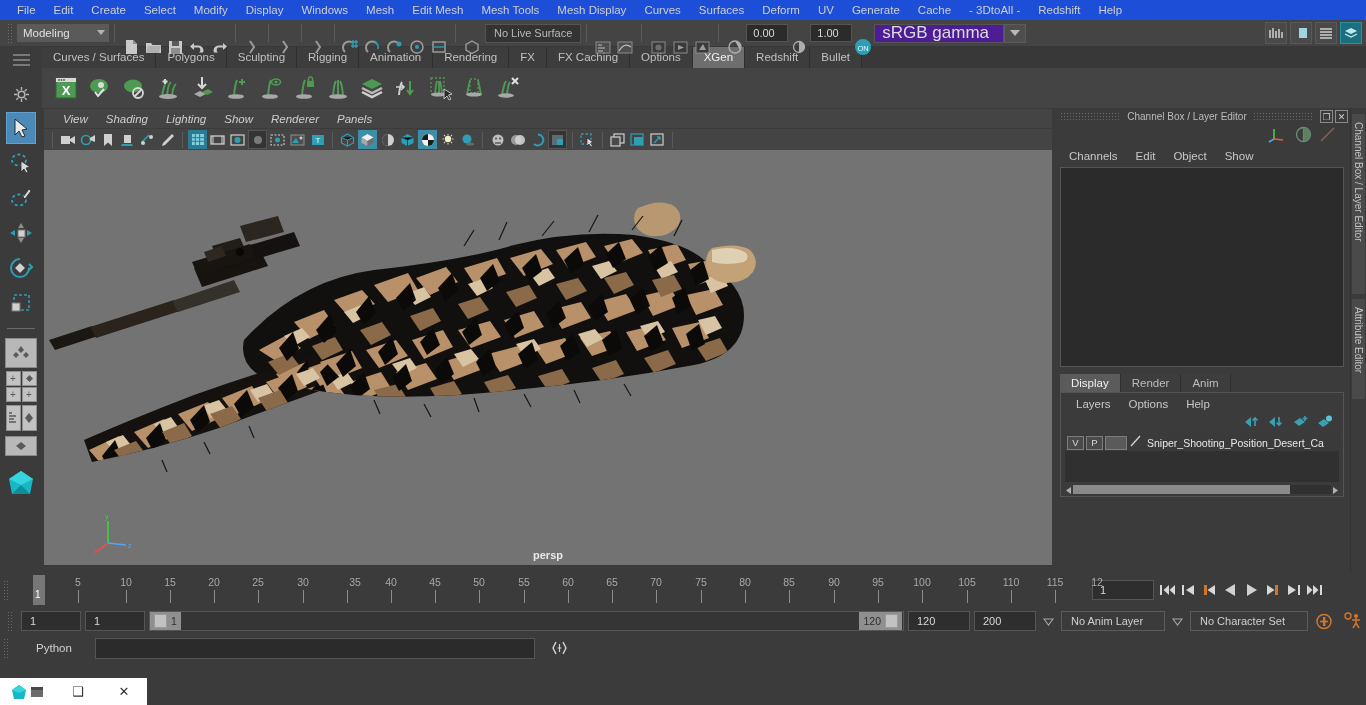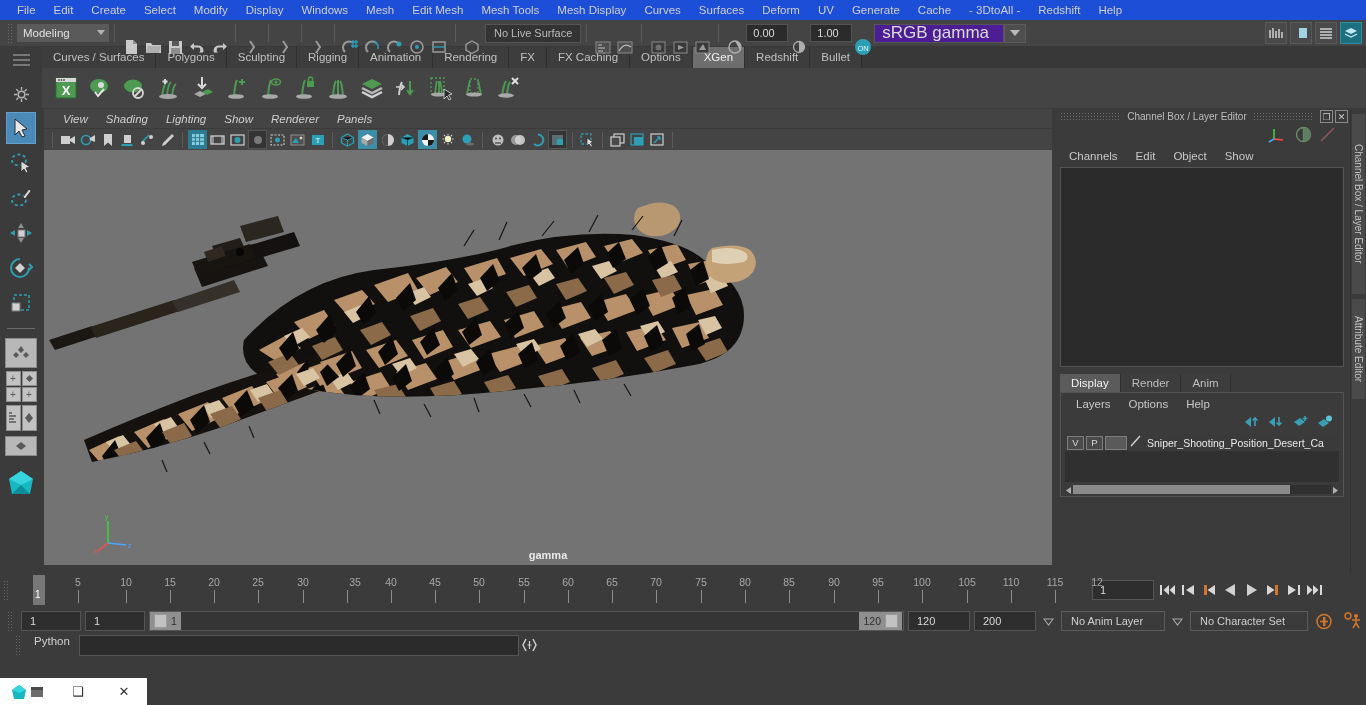--- a/index.html
+++ b/index.html
@@ -98,21 +98,21 @@
   .vico { width:19px; height:19px; display:flex; align-items:center; justify-content:center; }
   .vico.on { background:#2d7b93; }
   .vico.on2 { background:#3d8fa8; }
   .vico.dark { background:#343434; border:1px solid #555; }
   .vsep { width:1px; height:16px; background:#5a5a5a; margin:0 4px; }
   .canvas { position:relative; height:415px; background:#737373; overflow:hidden; }
   .persp-label { position:absolute; bottom:4px; left:0; right:0; text-align:center;
       font-size:11px; font-weight:bold; color:#e8e8e8; }
 
   
-  .dockcol { width:312px; background:#3b3b3b; display:flex;text-align:center; }
+  .dockcol { width:312px; background:#3b3b3b; display:flex; }
   .dockmain { flex:1; }
   .dockhdr { height:17px; background:#3b3b3b; display:flex; align-items:center;
       font-size:10px; color:#bcbcbc; position:relative; }
   .dots { flex:1; height:9px; background-image:radial-gradient(#6a6a6a 35%, transparent 36%);
       background-size:3px 3px; margin:0 6px; }
   .dhbtn { width:13px; height:13px; border:1px solid #8a8a8a; color:#d0d0d0; font-size:9px;
       display:flex; align-items:center; justify-content:center; margin-right:2px; }
   .dockmenu { height:22px; display:flex; align-items:center; font-size:11.5px; padding-left:6px; }
   .dockmenu .dmi { padding:0 9px; }
   .axis-row { height:20px; position:relative; }
@@ -161,21 +161,21 @@
   .rs-left { height:18px; background:#8f8f8f; display:flex; align-items:center;
       padding:0 4px; gap:4px; font-size:10.5px; color:#2e2e2e; }
   .rs-right { position:absolute; right:1px; height:18px; background:#8f8f8f; display:flex;
       align-items:center; padding:0 4px; gap:4px; font-size:10.5px; color:#2e2e2e; }
   .rs-grip { width:13px; height:14px; background:#c2c2c2; border:1px solid #9a9a9a; }
   .rdrop { width:17px; height:20px; display:flex; align-items:center; justify-content:center; }
   .sel-field { height:20px; background:#3b3b3b; border:1px solid #5c5c5c; font-size:11px;
       color:#cfcfcf; display:flex; align-items:center; padding:0 9px; }
 
   
-  .cmdrow { height:26px; display:flex; align-items:flex-start; background:#3b3b3b; padding-left:12px; gap:1px; }
+  .cmdrow { height:26px; display:flex; align-items:center; background:#3b3b3b; padding-left:0; gap:15px; }
   .cmdlabel { font-size:11.5px; color:#d0d0d0; width:52px; text-align:center; }
   .cmdinput { height:21px; background:#2b2b2b; border:1px solid #555; width:440px; }
   .cmdout { flex:1; height:21px; background:#3b3b3b; border:1px solid #4e4e4e;
       font-size:11px; color:#d4d4d4; display:flex; align-items:center; padding-left:7px; }
   .cmdbtn { width:19px; height:19px; display:flex; align-items:center; justify-content:center; margin-right:5px; }
 
   
   .taskbar { position:absolute; left:0; bottom:0; width:1366px; height:27px; background:#2b2b2b; display:flex; }
   .tb-item { width:55px; height:27px; display:flex; align-items:center; justify-content:center;
       background:#ffffff; }
@@ -1007,21 +1007,21 @@
               <path d="M380 254 l7 13"></path>
               <path d="M430 248 l5 14"></path>
             <path d="M480 244 l7 13"></path>
               <path d="M530 240 l6 13"></path>
               <path d="M580 234 l7 12"></path>
             <path d="M118 310 l5 12"></path>
               <path d="M160 292 l6 12"></path>
               <path d="M205 276 l5 12"></path>
           </g>
         </svg>
-        <div class="persp-label">gamma</div>
+        <div class="persp-label">persp</div>
 
         <svg width="40" height="44" viewBox="0 0 40 44" style="position:absolute;left:50px;bottom:10px">
           <path d="M14 32 V10" stroke="#3ad23a" stroke-width="1.6"></path>
           <path d="M14 32 L32 34" stroke="#4aa8ff" stroke-width="1.6"></path>
           <path d="M14 32 L4 40" stroke="#ff4a4a" stroke-width="1.6"></path>
           <text x="11" y="8" font-size="7" fill="#3ad23a" font-family="Liberation Sans">y</text>
           <text x="34" y="37" font-size="7" fill="#4aa8ff" font-family="Liberation Sans">z</text>
           <text x="0" y="43" font-size="7" fill="#ff4a4a" font-family="Liberation Sans">x</text>
         </svg>
       </div>

